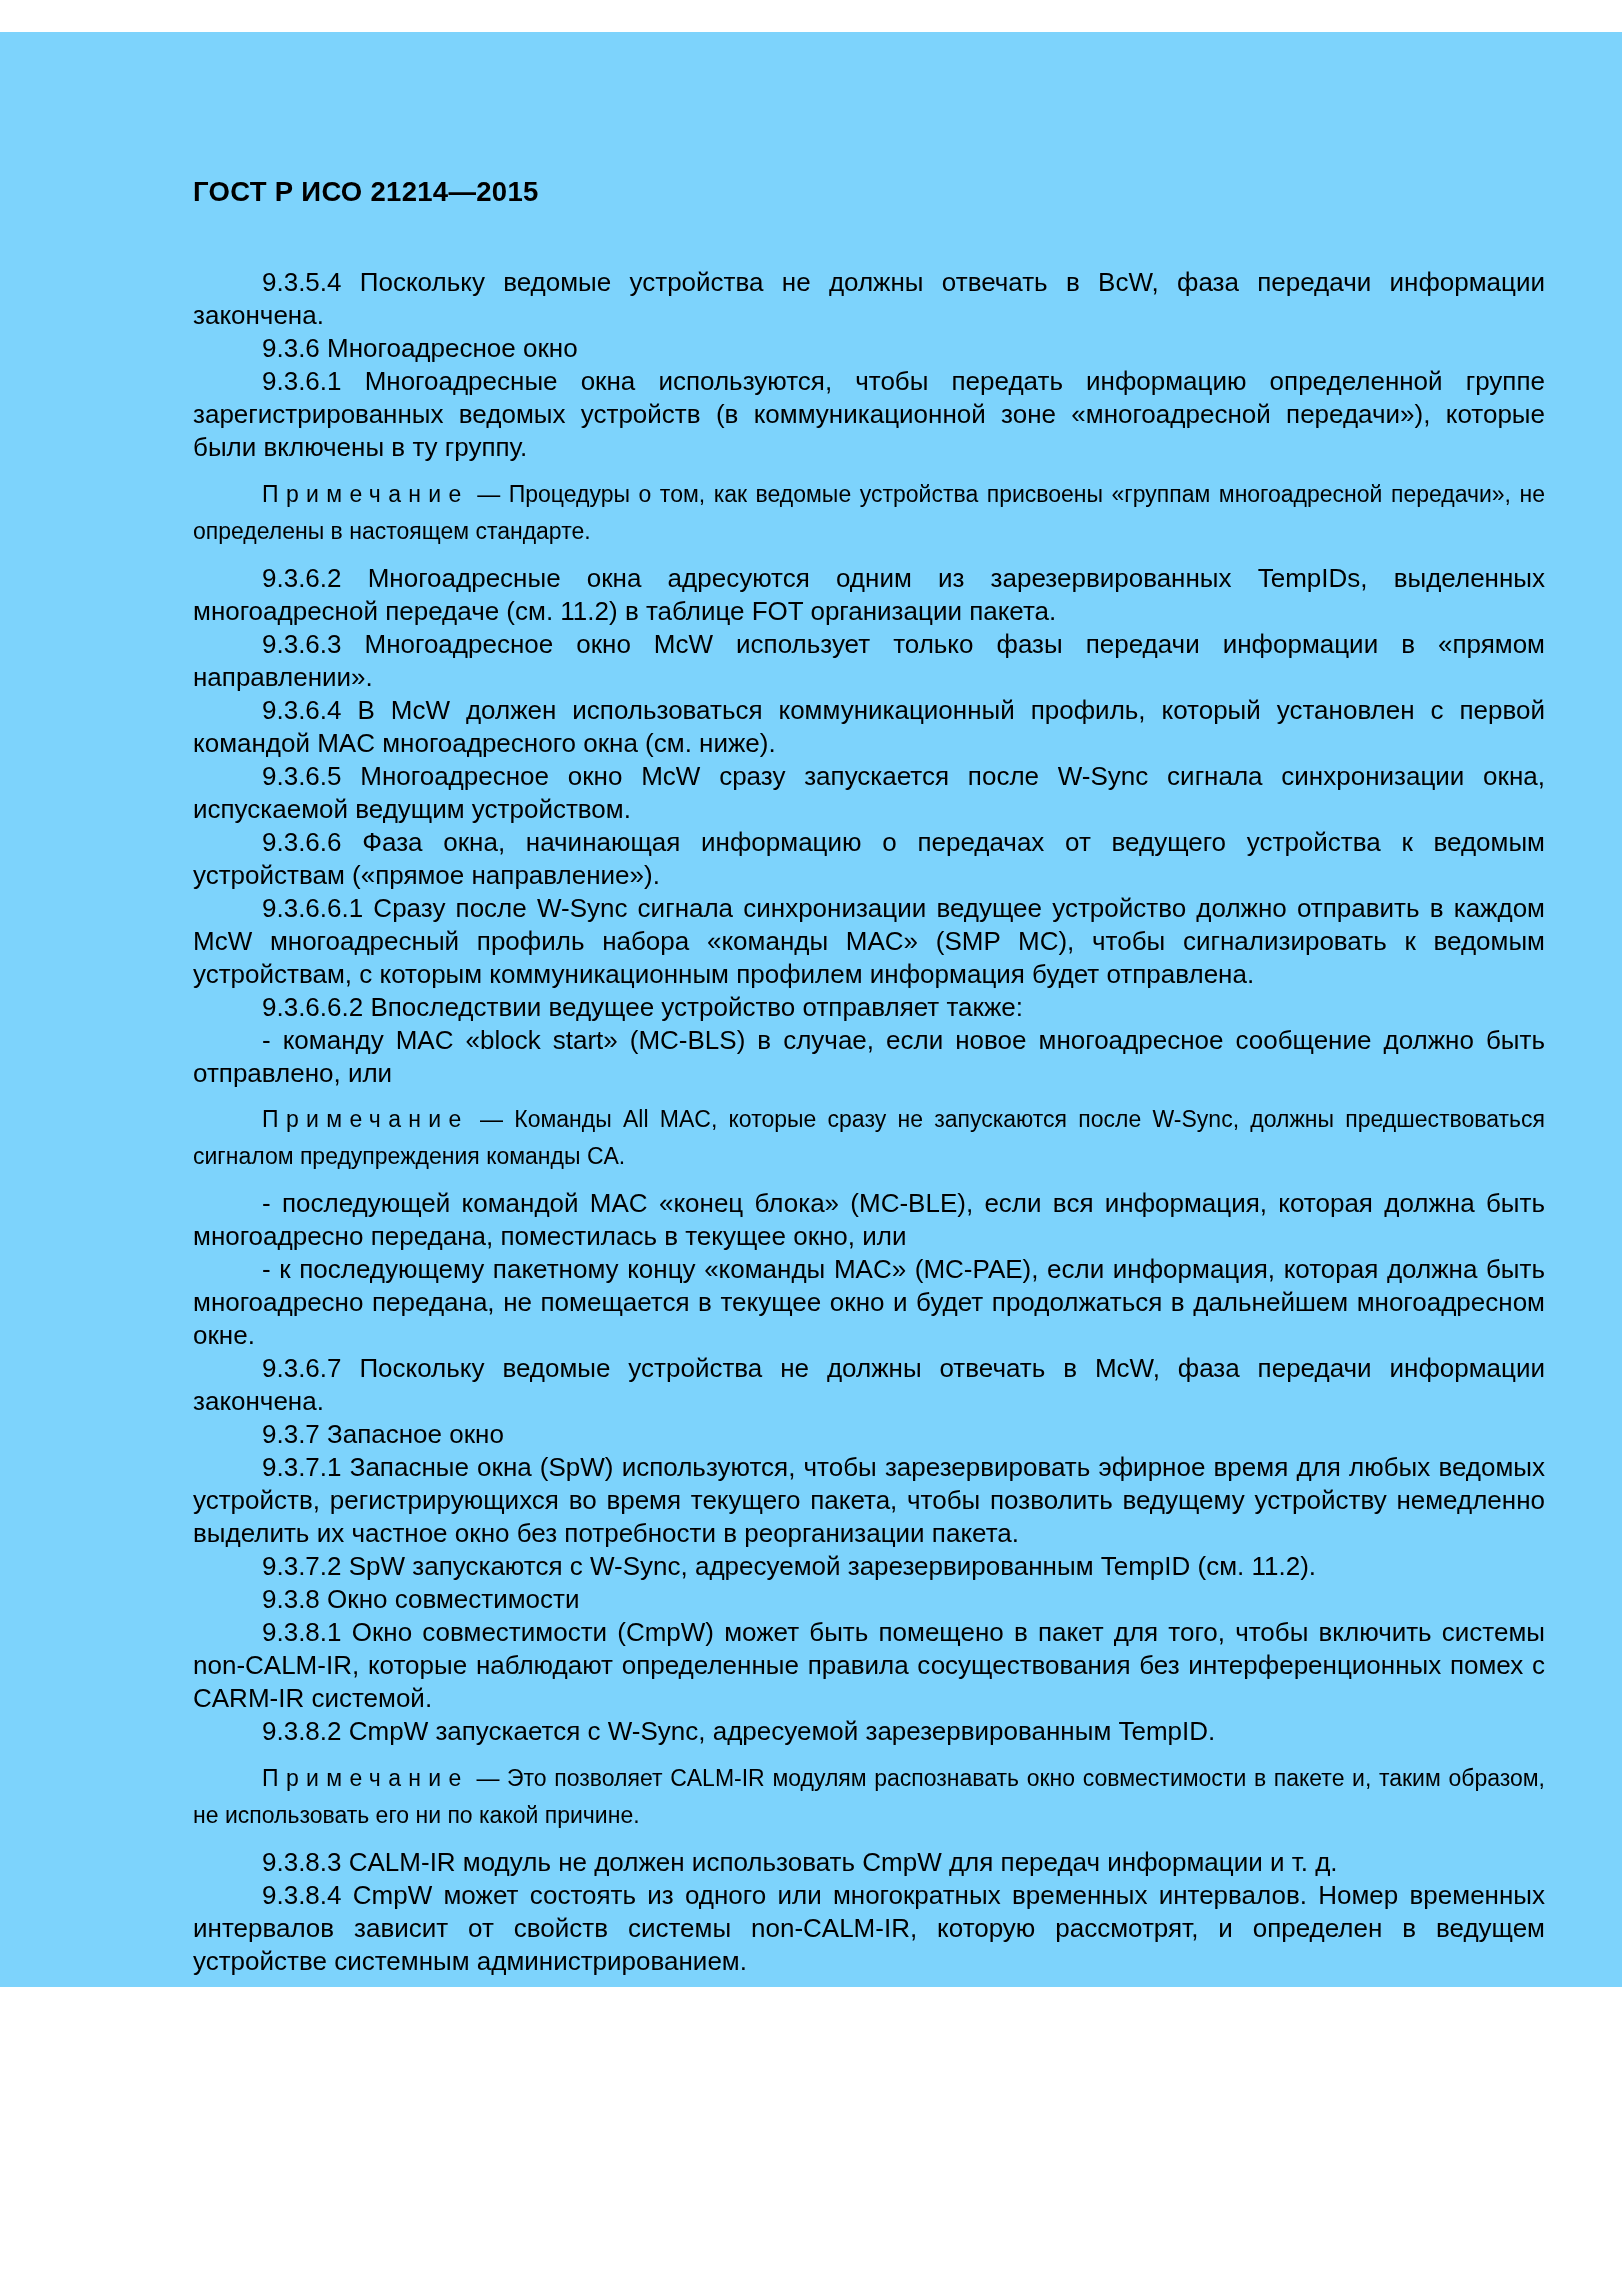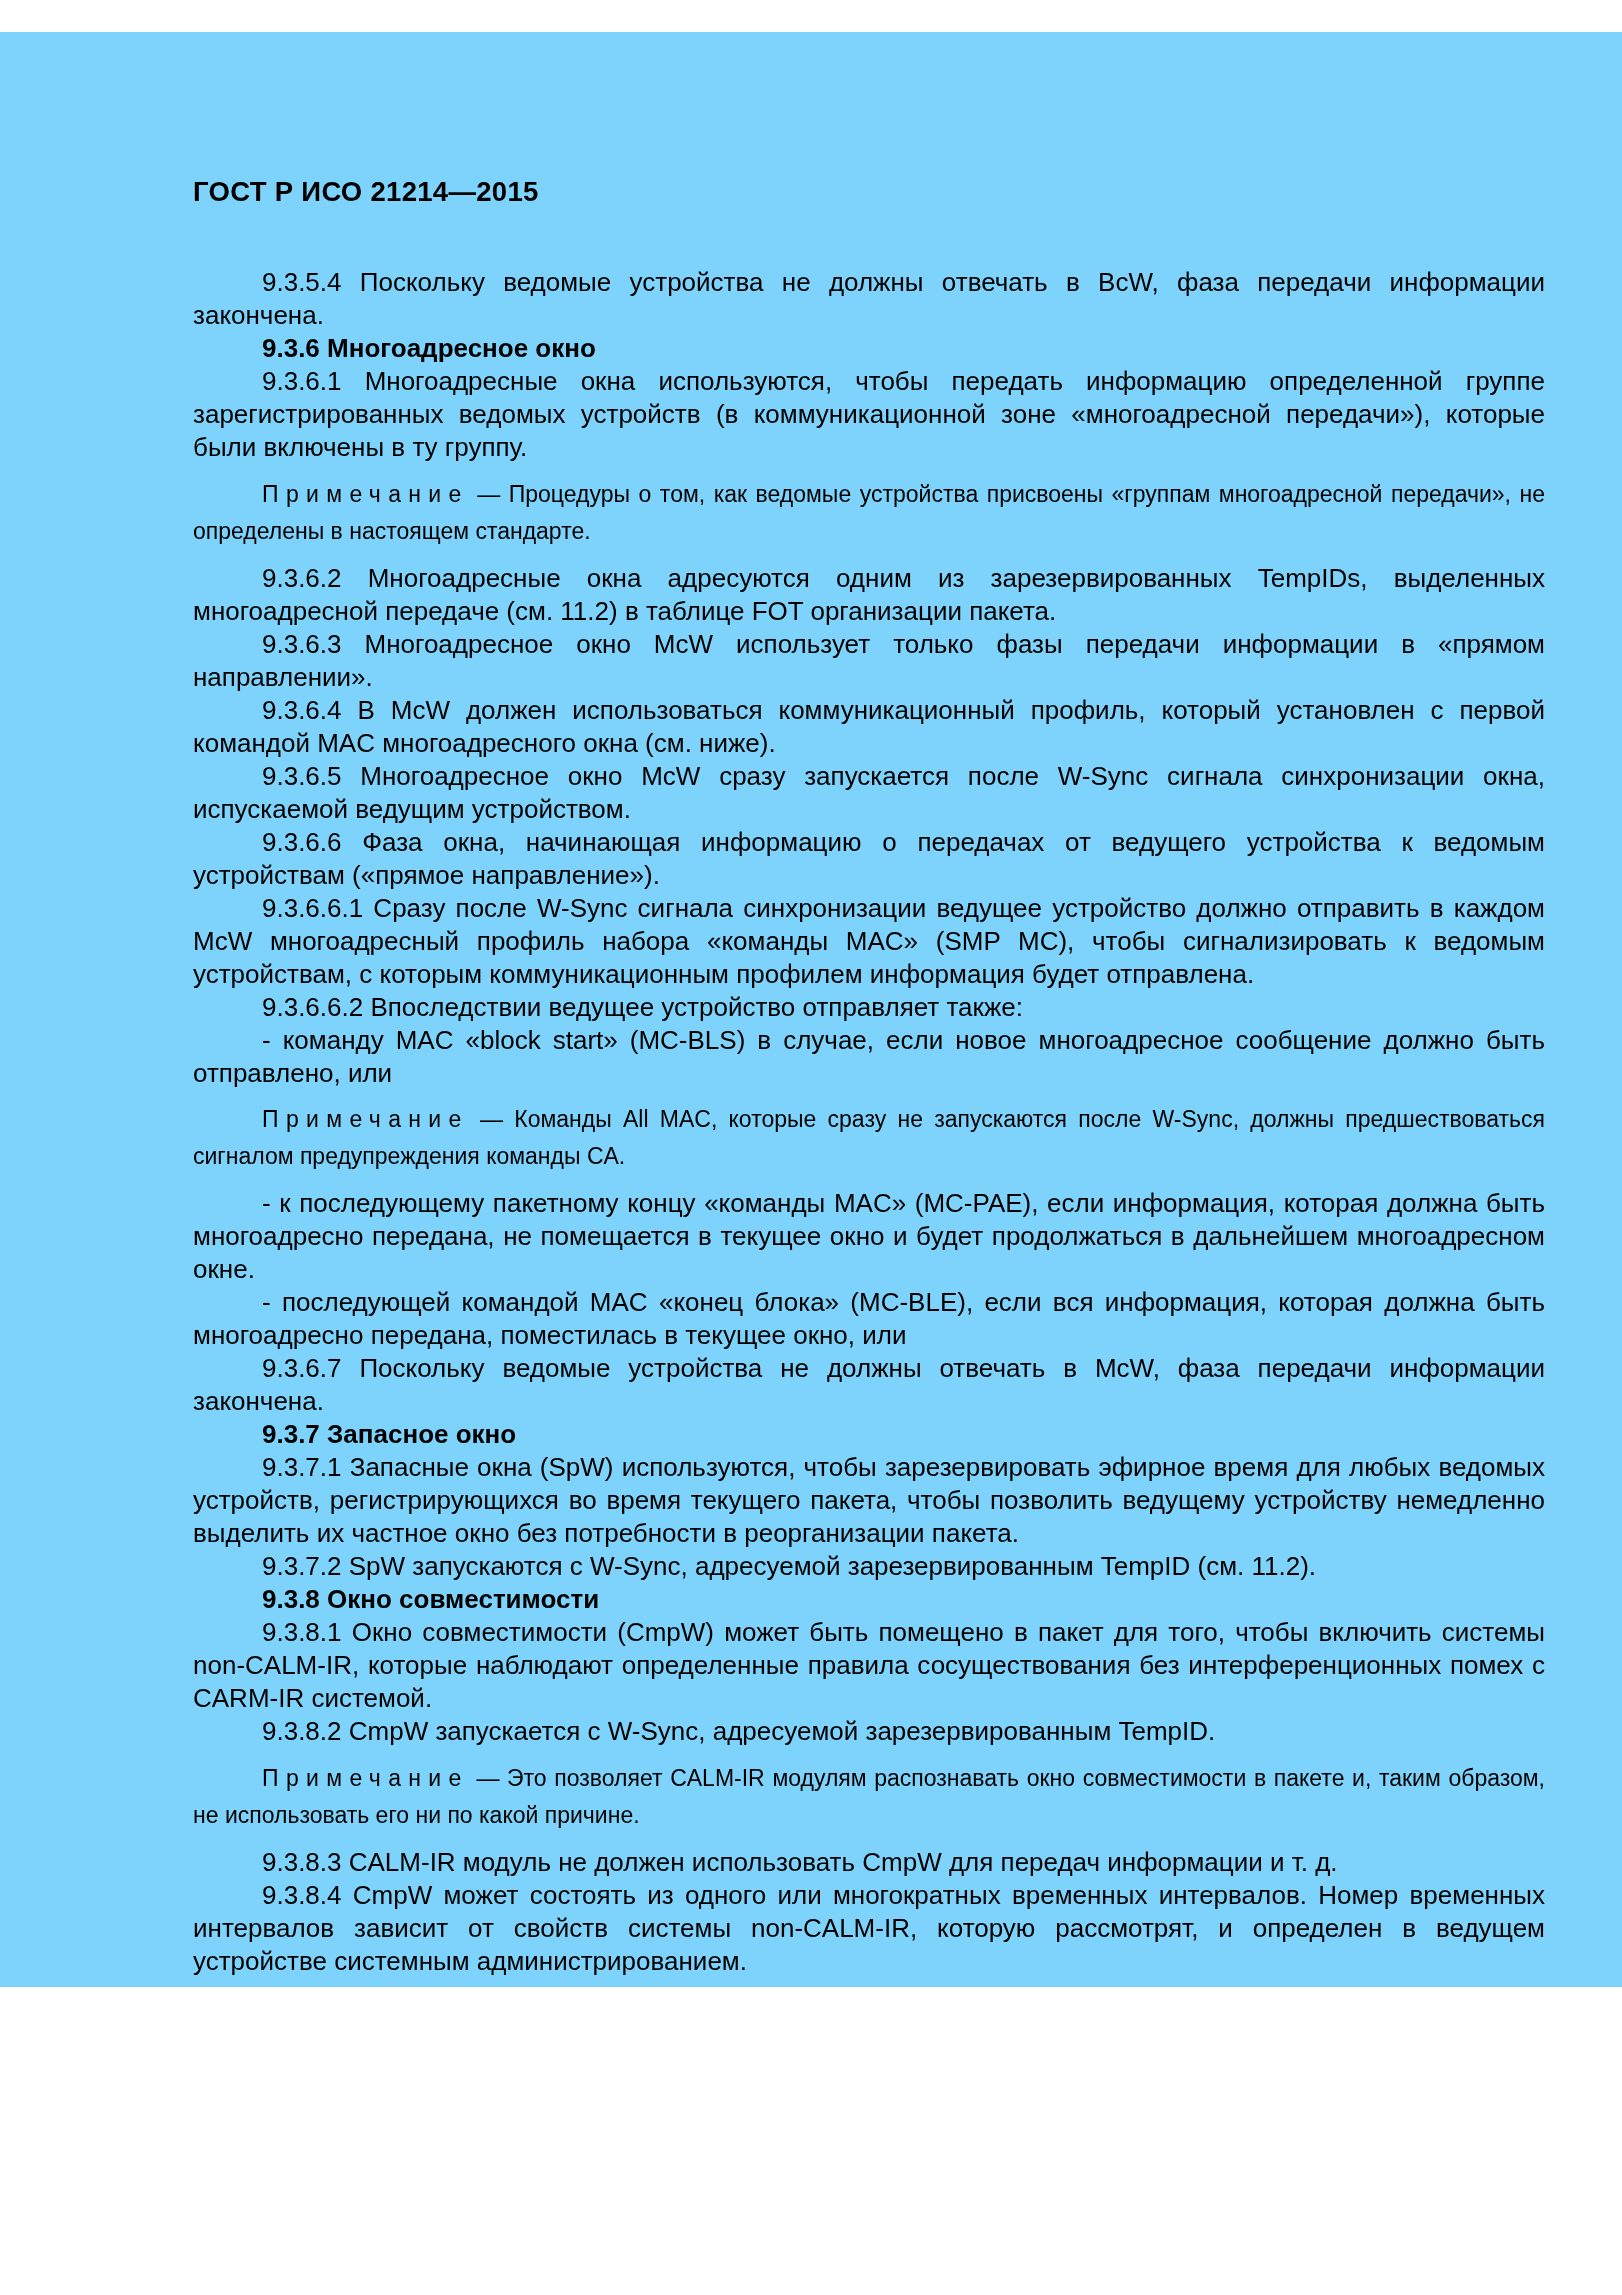--- a/index.html
+++ b/index.html
@@ -33,21 +33,21 @@
     margin-top: 59px;
     font-size: 26px;
     line-height: 33px;
   }
   .body-text p {
     margin: 0;
     text-indent: 69px;
     text-align: justify;
   }
   .body-text p.heading {
-    font-weight: bold;
+    font-weight: normal;
     text-align: left;
   }
   .body-text p.note {
     font-size: 23px;
     line-height: 37px;
     margin: 11.8px 0;
     text-align: justify;
   }
   .note-label {
     letter-spacing: 0.32em;
@@ -73,22 +73,22 @@
         <p class="note"><span class="note-label">Примечание</span> — Процедуры о том, как ведомые устройства присвоены «группам многоадресной передачи», не определены в настоящем стандарте.</p>
         <p class="body">9.3.6.2 Многоадресные окна адресуются одним из зарезервированных TempIDs, выделенных многоадресной передаче (см. 11.2) в таблице FOT организации пакета.</p>
         <p class="body">9.3.6.3 Многоадресное окно McW использует только фазы передачи информации в «прямом направлении».</p>
         <p class="body">9.3.6.4 В McW должен использоваться коммуникационный профиль, который установлен с первой командой MAC многоадресного окна (см. ниже).</p>
         <p class="body">9.3.6.5 Многоадресное окно McW сразу запускается после W-Sync сигнала синхронизации окна, испускаемой ведущим устройством.</p>
         <p class="body">9.3.6.6 Фаза окна, начинающая информацию о передачах от ведущего устройства к ведомым устройствам («прямое направление»).</p>
         <p class="body">9.3.6.6.1 Сразу после W-Sync сигнала синхронизации ведущее устройство должно отправить в каждом McW многоадресный профиль набора «команды MAC» (SMP MC), чтобы сигнализировать к ведомым устройствам, с которым коммуникационным профилем информация будет отправлена.</p>
         <p class="body">9.3.6.6.2 Впоследствии ведущее устройство отправляет также:</p>
         <p class="body">- команду MAC «block start» (MC-BLS) в случае, если новое многоадресное сообщение должно быть отправлено, или</p>
         <p class="note"><span class="note-label">Примечание</span> — Команды All MAC, которые сразу не запускаются после W-Sync, должны предшествоваться сигналом предупреждения команды CA.</p>
+        <p class="body">- последующей командой MAC «конец блока» (MC-BLE), если вся информация, которая должна быть многоадресно передана, поместилась в текущее окно, или</p>
         <p class="body">- к последующему пакетному концу «команды MAC» (MC-PAE), если информация, которая должна быть многоадресно передана, не помещается в текущее окно и будет продолжаться в дальнейшем многоадресном окне.</p>
-        <p class="body">- последующей командой MAC «конец блока» (MC-BLE), если вся информация, которая должна быть многоадресно передана, поместилась в текущее окно, или</p>
         <p class="body">9.3.6.7 Поскольку ведомые устройства не должны отвечать в McW, фаза передачи информации закончена.</p>
         <p class="heading">9.3.7 Запасное окно</p>
         <p class="body">9.3.7.1 Запасные окна (SpW) используются, чтобы зарезервировать эфирное время для любых ведомых устройств, регистрирующихся во время текущего пакета, чтобы позволить ведущему устройству немедленно выделить их частное окно без потребности в реорганизации пакета.</p>
         <p class="body">9.3.7.2 SpW запускаются с W-Sync, адресуемой зарезервированным TempID (см. 11.2).</p>
         <p class="heading">9.3.8 Окно совместимости</p>
         <p class="body">9.3.8.1 Окно совместимости (CmpW) может быть помещено в пакет для того, чтобы включить системы non-CALM-IR, которые наблюдают определенные правила сосуществования без интерференционных помех с CARM-IR системой.</p>
         <p class="body">9.3.8.2 CmpW запускается с W-Sync, адресуемой зарезервированным TempID.</p>
         <p class="note"><span class="note-label">Примечание</span> — Это позволяет CALM-IR модулям распознавать окно совместимости в пакете и, таким образом, не использовать его ни по какой причине.</p>
         <p class="body">9.3.8.3 CALM-IR модуль не должен использовать CmpW для передач информации и т. д.</p>
         <p class="body">9.3.8.4 CmpW может состоять из одного или многократных временных интервалов. Номер временных интервалов зависит от свойств системы non-CALM-IR, которую рассмотрят, и определен в ведущем устройстве системным администрированием.</p>

